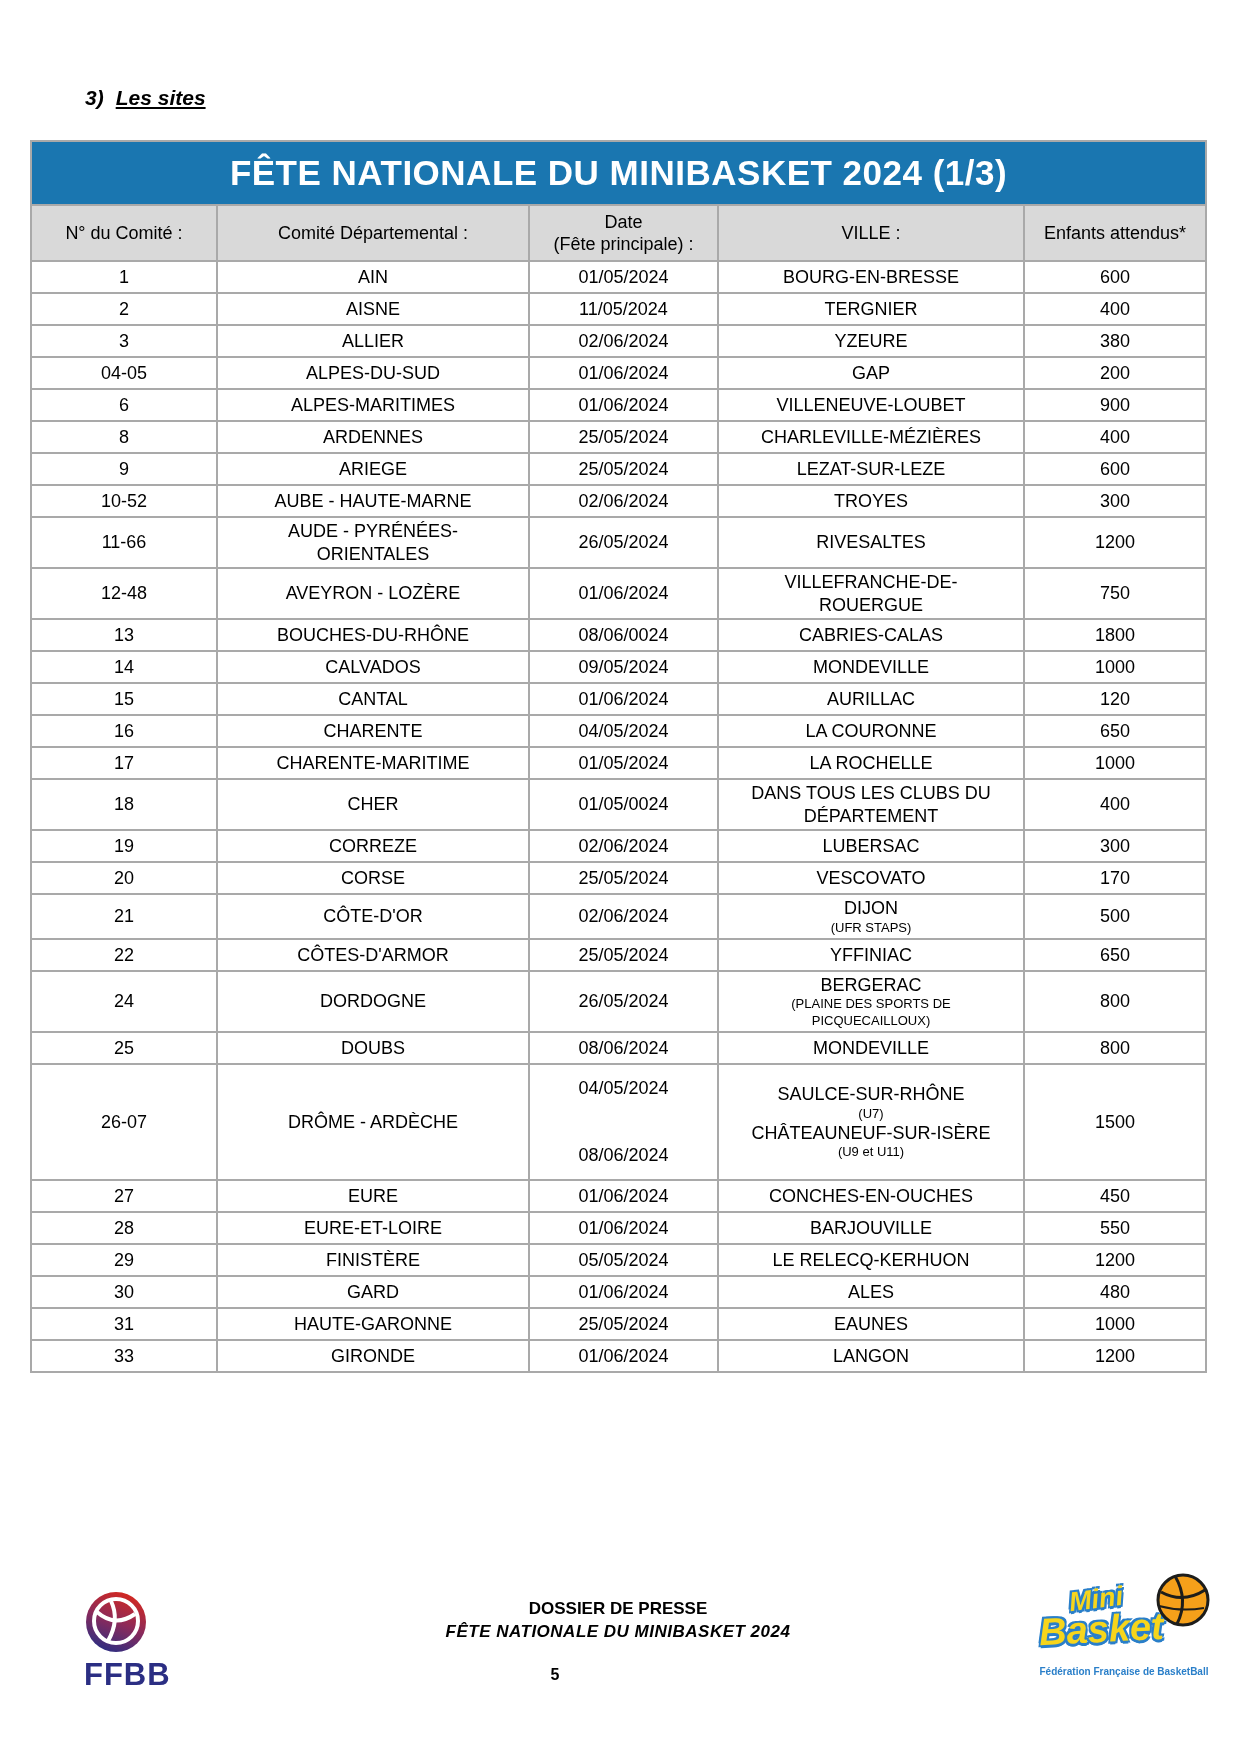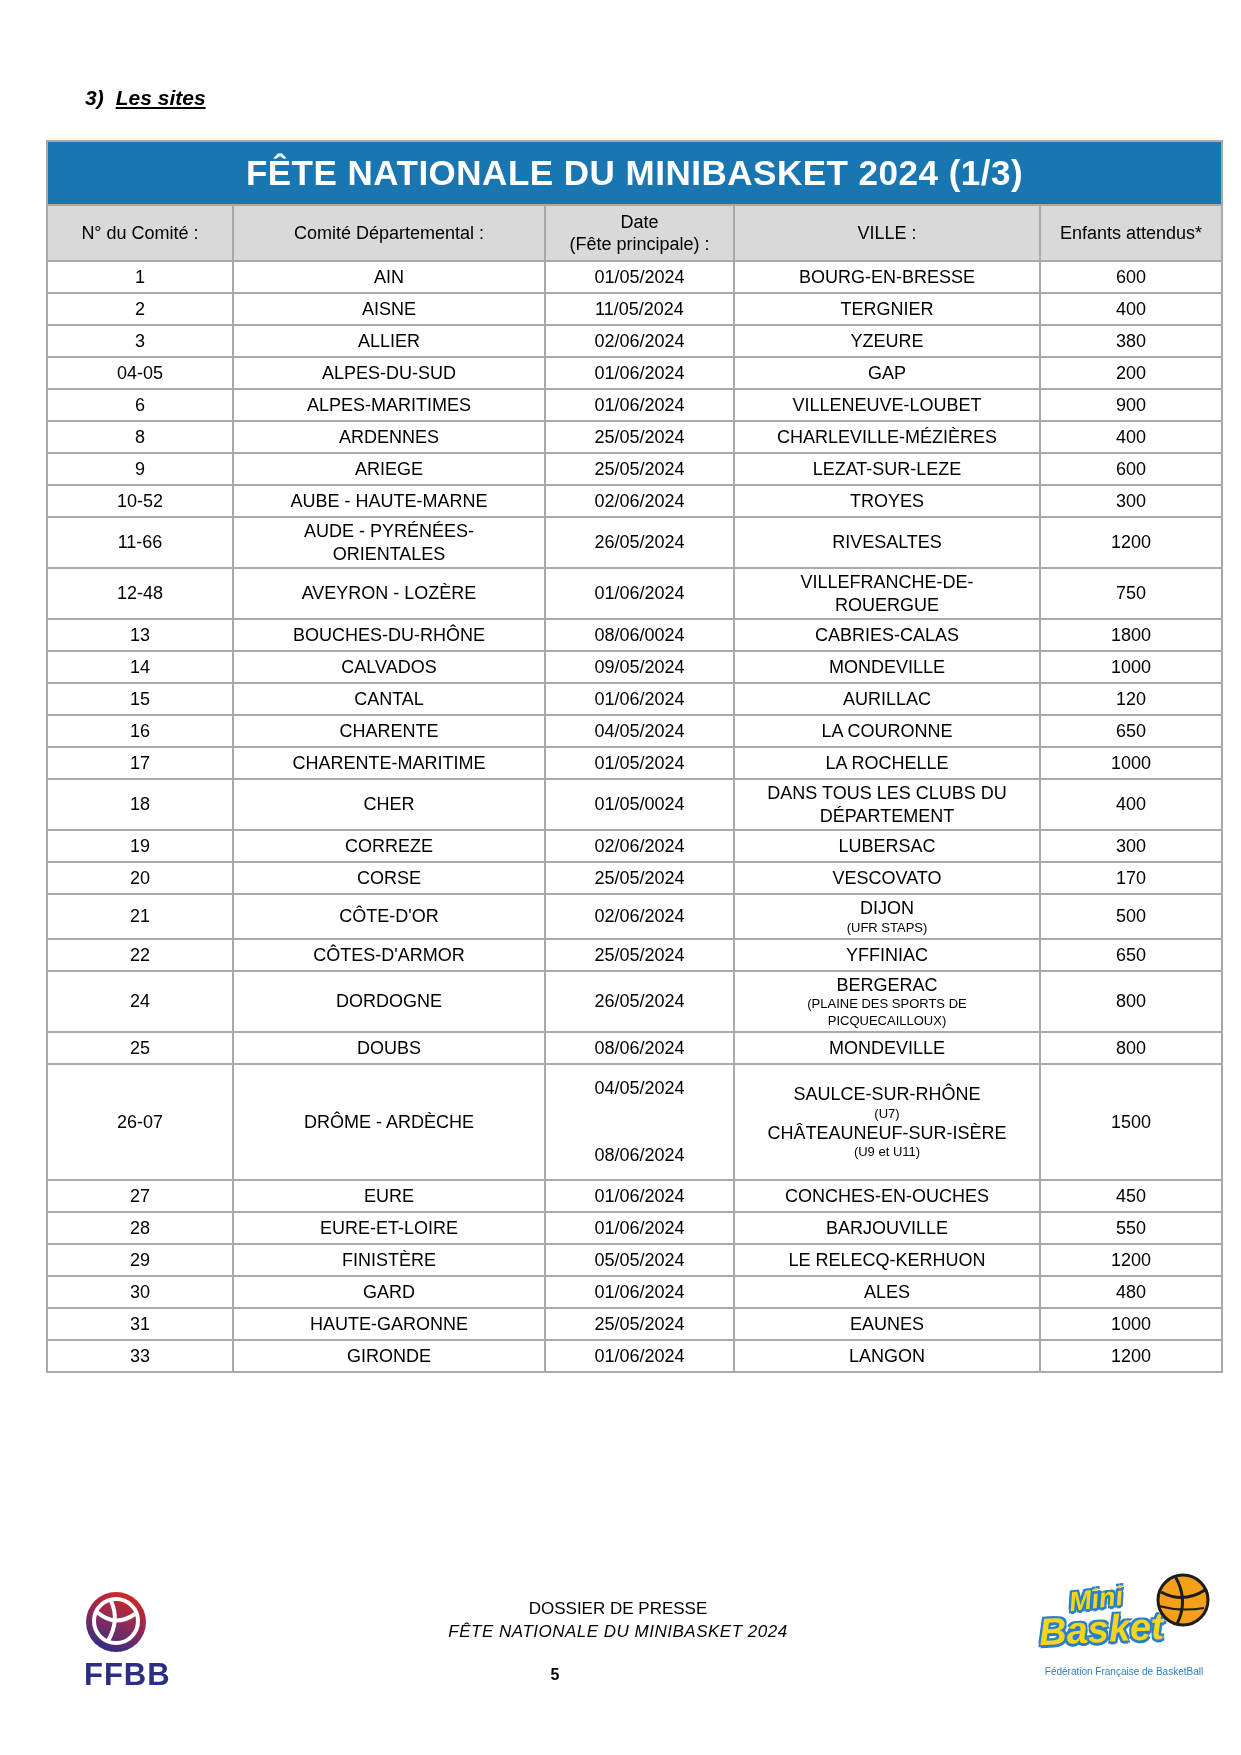--- a/index.html
+++ b/index.html
@@ -10,21 +10,21 @@
   }
   .heading {
     margin:86px 0 30px 85px;
     font-size:21px; font-weight:bold; font-style:italic;
   }
   .heading .prefix { margin-right:12px; }
   .heading .underline { text-decoration:underline; }
 
   table.sites {
     border-collapse:collapse;
-    margin-left:46px;
+    margin-left:30px;
     width:1175px;
     table-layout:fixed;
   }
   table.sites td, table.sites th {
     border:2px solid var(--border_gray, #b0b0b0);
     text-align:center; vertical-align:middle;
     padding:2px 6px;
     overflow:hidden;
   }
   th.titlebar {
@@ -44,21 +44,21 @@
   tr.colheads span { display:block; line-height:1.25; }
   tbody td { font-size:18px; height:26px; line-height:1.25; }
   .line { display:block; line-height:1.25; }
   .small-line { font-size:13px; }
   .gap { margin-top:44px; }
   tr.row-spread td { height:110px; }
 
   
   .footer-press {
     position:absolute; top:1598px; left:0; width:1236px;
-    text-align:center; font-weight:normal; font-size:17px; line-height:1.35;
+    text-align:center; font-weight:bold; font-size:17px; line-height:1.35;
   }
   .footer-press .it { font-style:italic; letter-spacing:0.5px; }
   .page-number {
     position:absolute; top:1666px; left:0; width:1110px;
     text-align:center; font-weight:bold; font-size:16px;
   }
   .ffbb-logo {
     position:absolute; left:84px; top:1590px; width:72px; text-align:left;
   }
   .ffbb-text {
@@ -75,21 +75,21 @@
     text-shadow:-2px -2px 0 var(--mini_blue,#2a7fc9), 2px -2px 0 var(--mini_blue,#2a7fc9),
                 -2px 2px 0 var(--mini_blue,#2a7fc9), 2px 2px 0 var(--mini_blue,#2a7fc9),
                 0 3px 0 var(--mini_blue,#2a7fc9);
     line-height:1;
   }
   .mini-word { left:38px; top:2px; font-size:27px; transform:rotate(-7deg); }
   .basket-word { left:8px; top:26px; font-size:38px; transform:rotate(-3deg); }
   .mini-ball { position:absolute; right:6px; top:-12px; }
   .mini-caption {
     position:absolute; left:0; top:82px; width:186px;
-    text-align:center; font-size:10px; font-weight:normal;
+    text-align:center; font-size:10px; font-weight:bold;
     color:var(--mini_blue, #2a7fc9);
   }
 </style>
 </head>
 <body>
 
 <h2 class="heading">
   <span class="prefix">3)</span><span class="underline">Les sites</span>
 </h2>
 

